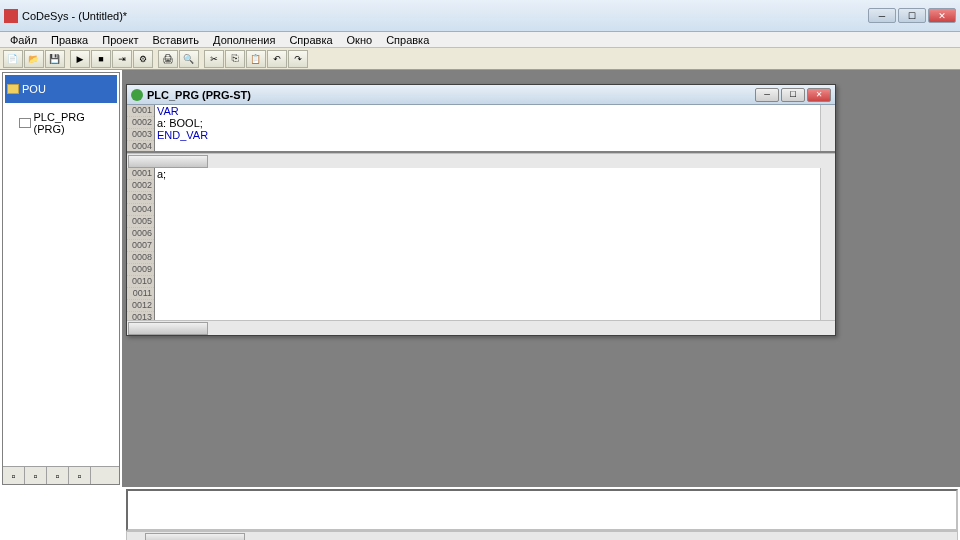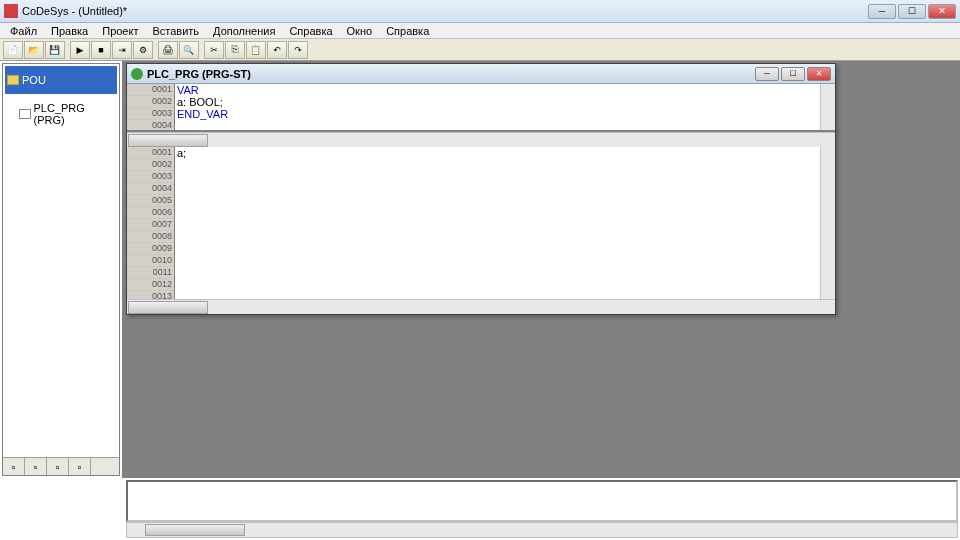--- a/index.html
+++ b/index.html
@@ -1,19 +1,19 @@
 <!DOCTYPE html>
 <html><head>
 <meta charset="utf-8">
 <style>
 * { margin: 0; padding: 0; box-sizing: border-box; font-family: Tahoma, sans-serif; font-size: 11px; }
 body { background: #fff; width: 960px; height: 540px; overflow: hidden; }
 
 
-.titlebar { height: 23px; background: linear-gradient(#e8f0f8, #d0e0f0); border-bottom: 1px solid #a0b0c0; display: flex; align-items: center; padding: 0 4px; }
+.titlebar { height: 32px; background: linear-gradient(#e8f0f8, #d0e0f0); border-bottom: 1px solid #a0b0c0; display: flex; align-items: center; padding: 0 4px; }
 .titlebar .icon { width: 14px; height: 14px; background: #d04040; margin-right: 4px; }
 .titlebar .title { flex: 1; }
 .titlebar .wc { display: flex; gap: 2px; }
 .titlebar .wc div { width: 28px; height: 15px; background: linear-gradient(#e0e8f0,#c0d0e0); border: 1px solid #90a0b0; border-radius: 2px; display:flex; align-items:center; justify-content:center; font-size:9px; }
 .titlebar .wc .close { background: linear-gradient(#e88,#c44); color:#fff; }
 
 
 .menubar { height: 16px; background: #f0f0f0; border-bottom: 1px solid #c0c0c0; display: flex; align-items: center; padding: 0 4px; gap: 2px; }
 .menubar span { padding: 2px 6px; }
 
@@ -29,32 +29,32 @@
 .sidebar .tree .node { padding: 8px 2px; display:flex; align-items:center; gap:3px; }
 .sidebar .tree .node.sel { background: #316ac5; color:#fff; }
 .sidebar .tree .ico { width:12px; height:10px; background:#f0d060; border:1px solid #c0a040; }
 .sidebar .tree .ico2 { width:12px; height:10px; background:#fff; border:1px solid #888; }
 .sidebar .tabs { height: 18px; border-top:1px solid #a0a0a0; display:flex; background:#e8e8e0; }
 .sidebar .tabs div { width:22px; border-right:1px solid #a0a0a0; display:flex; align-items:center; justify-content:center; }
 
 .workspace { flex:1; background: #808080; position:relative; }
 
 
-.childwin { position:absolute; left:4px; top:2px; width:710px; height:252px; background:#fff; border:1px solid #404040; box-shadow: 2px 2px 4px rgba(0,0,0,0.3); }
+.childwin { position:absolute; left:4px; top:14px; width:710px; height:252px; background:#fff; border:1px solid #404040; box-shadow: 2px 2px 4px rgba(0,0,0,0.3); }
 .childwin .ctitle { height: 20px; background: linear-gradient(#e8f0f8,#c8d8e8); border-bottom:1px solid #90a0b0; display:flex; align-items:center; padding:0 4px; }
 .childwin .ctitle .cico { width:12px; height:12px; background:#40a040; border-radius:50%; margin-right:4px; }
 .childwin .ctitle .ctxt { flex:1; font-weight:bold; }
 .childwin .ctitle .cwc { display:flex; gap:2px; }
 .childwin .ctitle .cwc div { width:24px; height:14px; border:1px solid #888; background:linear-gradient(#f0f0f0,#d0d0d0); border-radius:2px; display:flex; align-items:center; justify-content:center; font-size:8px; }
 .childwin .ctitle .cwc .cx { background:linear-gradient(#e88,#c44); color:#fff; }
 
 .codepane { display:flex; flex-direction:column; height:calc(100% - 20px); }
 .decl { height:48px; border-bottom:2px solid #808080; display:flex; overflow:hidden; }
 .body { flex:1; display:flex; overflow:hidden; }
-.gutter { background:#d4d0c8; border-right:1px solid #808080; width:48px; }
+.gutter { background:#d4d0c8; border-right:1px solid #808080; width:28px; }
 .gutter div { height:12px; font-size:9px; text-align:right; padding-right:2px; color:#555; border-bottom:1px dotted #c0c0c0; }
 .code { flex:1; font-family:'Courier New',monospace; font-size:10px; padding:0 2px; }
 .code div { height:12px; }
 .scrollv { width:15px; background:#e8e8e8; border-left:1px solid #c0c0c0; }
 .scrollh { height:15px; background:#e8e8e8; border-top:1px solid #c0c0c0; display:flex; }
 .scrollh .thumb { width:80px; height:13px; background:linear-gradient(#f0f0f0,#c8c8c8); border:1px solid #a0a0a0; margin:1px; }
 .kw { color:#0000c0; }
 
 
 .logpanel { height:42px; border:2px inset #c0c0c0; margin:2px 2px 0 126px; background:#fff; }

